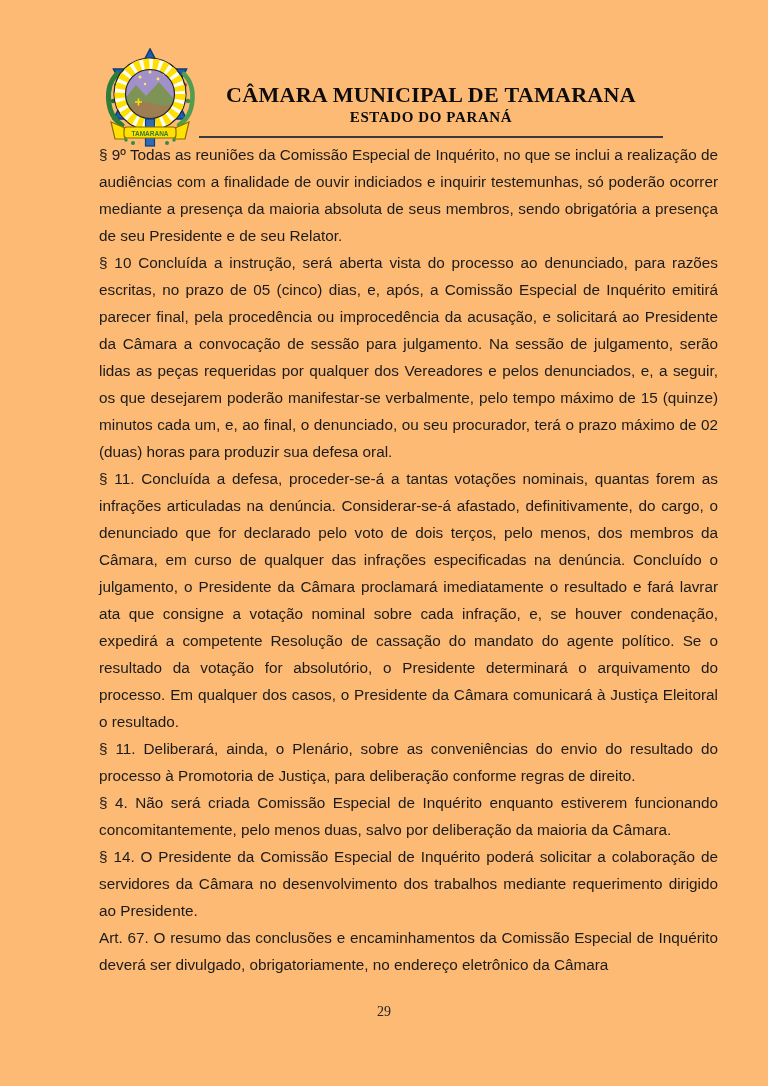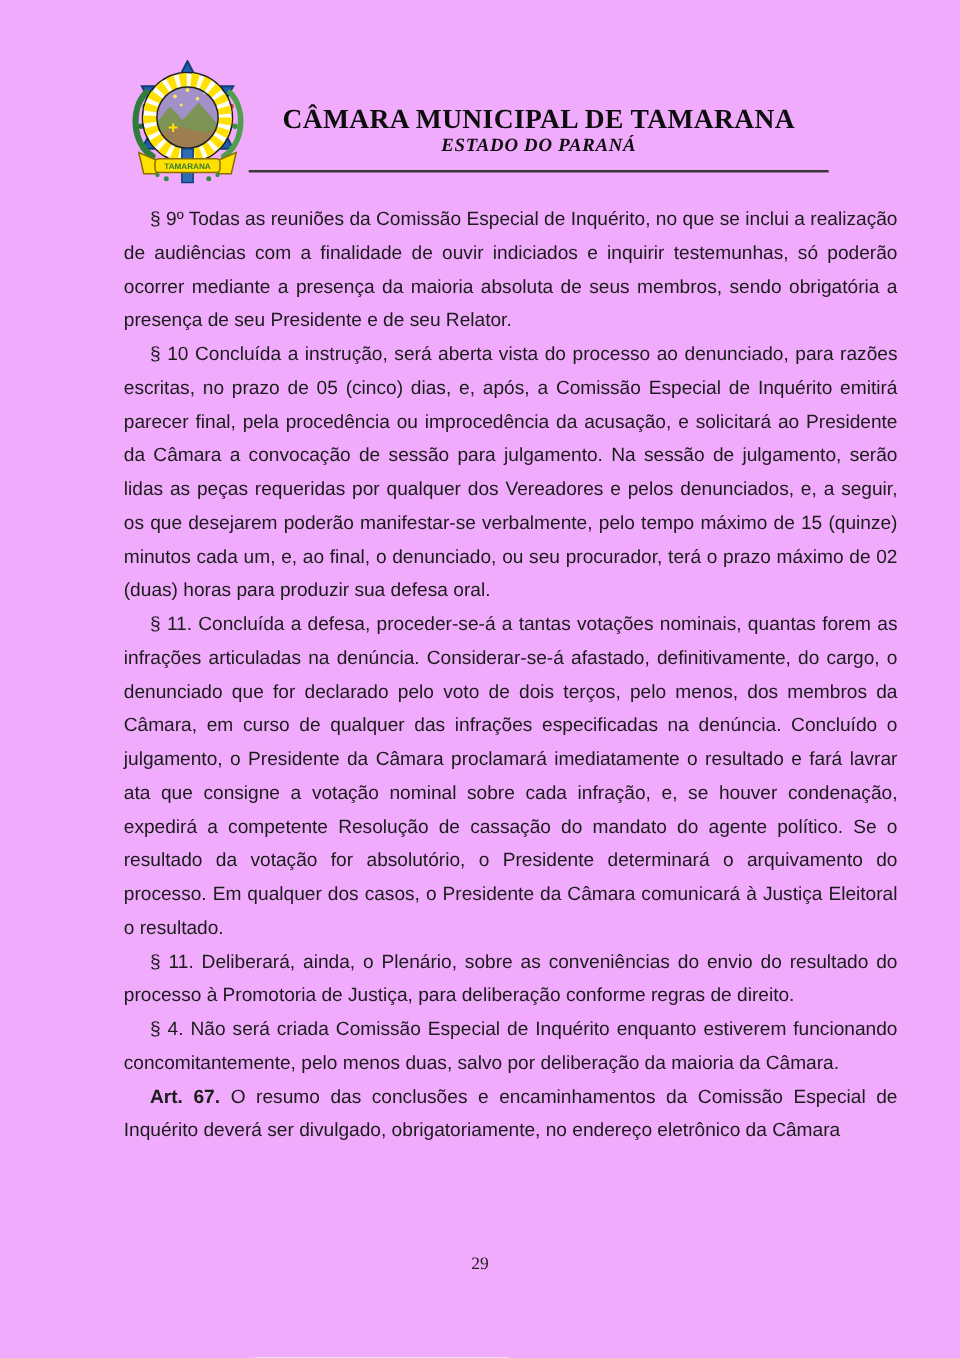--- a/index.html
+++ b/index.html
@@ -1,20 +1,20 @@
 <!DOCTYPE html>
 <html><head>
 <meta charset="utf-8">
 <style>
   html, body { margin: 0; padding: 0; background: #ffffff; }
   .page {
     position: relative;
     width: 768px;
     height: 1086px;
-    background: #f0abfc;
+    background: #fdba74;
     overflow: hidden;
     font-family: "Liberation Sans", sans-serif;
   }
   .logo {
     position: absolute;
     left: 93px;
     top: 48px;
     width: 115px;
     height: 102px;
   }
@@ -30,45 +30,44 @@
   .header-title {
     font-size: 22px;
     font-weight: bold;
     line-height: 26px;
     letter-spacing: 0.3px;
     white-space: nowrap;
   }
   .header-subtitle {
     font-size: 15px;
     font-weight: bold;
-    font-style: italic;
     line-height: 19px;
     letter-spacing: 0.6px;
     text-align: center;
   }
   .header-rule {
     position: absolute;
     left: 199px;
     top: 136px;
     width: 464px;
     height: 0;
     border-top: 2px solid #3a3a3a;
   }
   .body-text {
     position: absolute;
     left: 99px;
-    top: 162px;
+    top: 141px;
     width: 619px;
     font-size: 15.3px;
     line-height: 27px;
     text-align: justify;
     color: #1b1b1b;
   }
   .body-text p { margin: 0; padding: 0; }
-  .b { font-weight: bold; margin-left: 21px; }
+  .b { font-weight: normal; }
   .page-number {
     position: absolute;
     left: 0;
     top: 1004px;
     width: 768px;
     text-align: center;
     font-family: "Liberation Serif", serif;
     font-size: 14px;
     color: #222222;
   }
@@ -128,18 +127,19 @@
     <div class="header-subtitle">ESTADO DO PARANÁ</div>
   </div>
   <div class="header-rule"></div>
 
   <div class="body-text">
     <p><span class="b"></span><span>§ 9º Todas as reuniões da Comissão Especial de Inquérito, no que se inclui a realização de audiências com a finalidade de ouvir indiciados e inquirir testemunhas, só poderão ocorrer mediante a presença da maioria absoluta de seus membros, sendo obrigatória a presença de seu Presidente e de seu Relator.</span></p>
     <p><span class="b"></span><span>§ 10 Concluída a instrução, será aberta vista do processo ao denunciado, para razões escritas, no prazo de 05 (cinco) dias, e, após, a Comissão Especial de Inquérito emitirá parecer final, pela procedência ou improcedência da acusação, e solicitará ao Presidente da Câmara a convocação de sessão para julgamento. Na sessão de julgamento, serão lidas as peças requeridas por qualquer dos Vereadores e pelos denunciados, e, a seguir, os que desejarem poderão manifestar-se verbalmente, pelo tempo máximo de 15 (quinze) minutos cada um, e, ao final, o denunciado, ou seu procurador, terá o prazo máximo de 02 (duas) horas para produzir sua defesa oral.</span></p>
     <p><span class="b"></span><span>§ 11. Concluída a defesa, proceder-se-á a tantas votações nominais, quantas forem as infrações articuladas na denúncia. Considerar-se-á afastado, definitivamente, do cargo, o denunciado que for declarado pelo voto de dois terços, pelo menos, dos membros da Câmara, em curso de qualquer das infrações especificadas na denúncia. Concluído o julgamento, o Presidente da Câmara proclamará imediatamente o resultado e fará lavrar ata que consigne a votação nominal sobre cada infração, e, se houver condenação, expedirá a competente Resolução de cassação do mandato do agente político. Se o resultado da votação for absolutório, o Presidente determinará o arquivamento do processo. Em qualquer dos casos, o Presidente da Câmara comunicará à Justiça Eleitoral o resultado.</span></p>
     <p><span class="b"></span><span>§ 11. Deliberará, ainda, o Plenário, sobre as conveniências do envio do resultado do processo à Promotoria de Justiça, para deliberação conforme regras de direito.</span></p>
     <p><span class="b"></span><span>§ 4. Não será criada Comissão Especial de Inquérito enquanto estiverem funcionando concomitantemente, pelo menos duas, salvo por deliberação da maioria da Câmara.</span></p>
+    <p><span class="b"></span><span>§ 14. O Presidente da Comissão Especial de Inquérito poderá solicitar a colaboração de servidores da Câmara no desenvolvimento dos trabalhos mediante requerimento dirigido ao Presidente.</span></p>
     <p><span class="b">Art. 67.</span><span> O resumo das conclusões e encaminhamentos da Comissão Especial de Inquérito deverá ser divulgado, obrigatoriamente, no endereço eletrônico da Câmara</span></p>
   </div>
 
   <div class="page-number">29</div>
 
 </div>
 
 </body></html>

